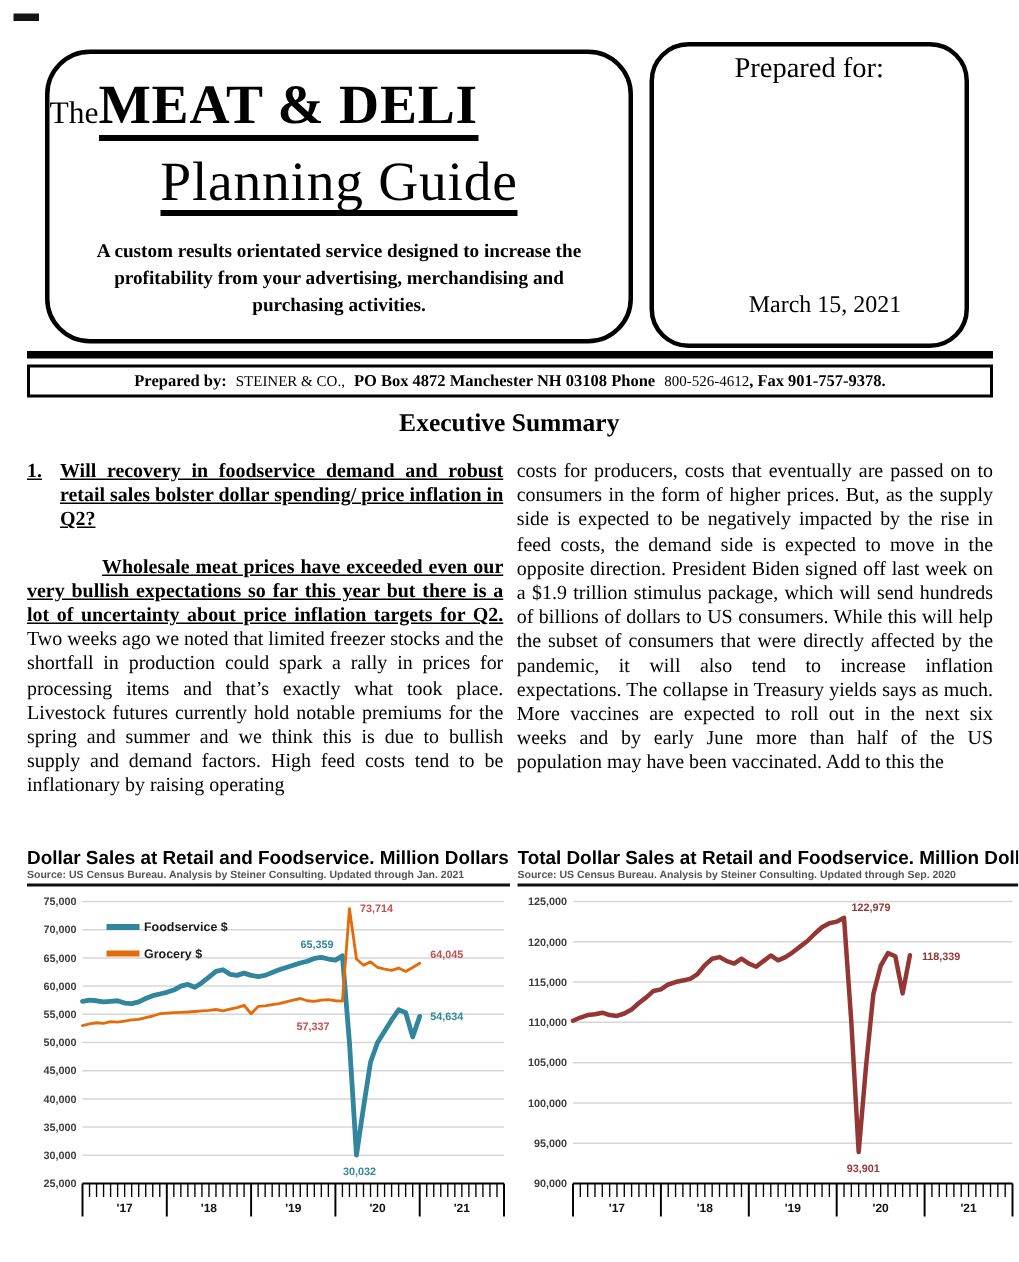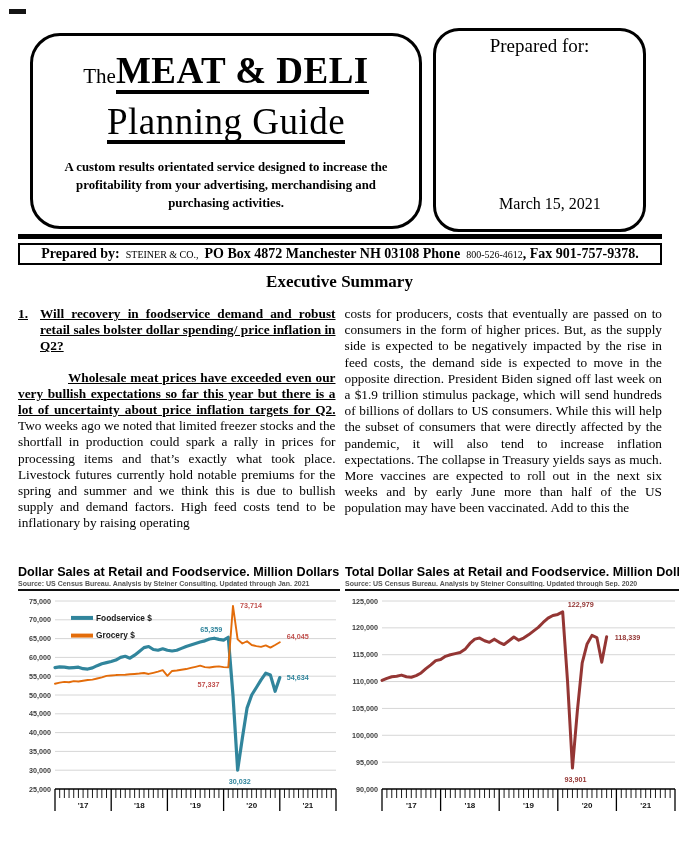--- a/index.html
+++ b/index.html
@@ -4,38 +4,38 @@
 <style>
   html,body{margin:0;padding:0;background:#fff;}
   .page{position:relative;width:679px;height:841px;background:#fff;overflow:hidden;
         font-family:"Liberation Serif", serif;color:#000;}
 
   .artifact-mark{position:absolute;left:9px;top:9px;width:17px;height:5px;background:#141414;}
 
   
   .masthead-box{position:absolute;left:30px;top:33px;width:392px;height:196px;
     border:3px solid #000;border-radius:30px;box-sizing:border-box;text-align:center;}
-  .title-line1{margin-top:16px;display:flex;justify-content:center;align-items:baseline;}
+  .title-line1{margin-top:16px;display:flex;justify-content:flex-start;align-items:baseline;}
   .title-the{font-size:21px;}
   .title-main{font-size:37px;font-weight:bold;border-bottom:4px solid #000;line-height:1.02;letter-spacing:.5px;}
   .title-line2{margin-top:9px;display:flex;justify-content:center;}
   .title-sub{font-size:37px;font-weight:normal;border-bottom:4px solid #000;line-height:1.02;letter-spacing:.5px;}
   .tagline{margin:15px 30px 0 30px;font-size:12.8px;font-weight:bold;line-height:1.4;}
 
   .prepared-box{position:absolute;left:433px;top:28px;width:213px;height:204px;
     border:3px solid #000;border-radius:26px;box-sizing:border-box;text-align:center;}
   .prepared-for{margin-top:4px;font-size:19px;}
   .prepared-date{position:absolute;bottom:16px;left:0;right:0;font-size:16px;font-weight:normal;padding-left:21px;}
 
   .black-bar{position:absolute;left:18px;top:234px;width:644px;height:5px;background:#000;}
 
   .prepared-by-box{position:absolute;left:18px;top:243px;width:644px;height:22px;
     border:2px solid #000;box-sizing:border-box;display:flex;align-items:center;justify-content:center;
     white-space:nowrap;}
-  .pb-small{font-size:14px;font-weight:bold;}
+  .pb-small{font-size:11px;font-weight:bold;}
   .pb-big{font-size:10px;}
   .pb-sp{width:6px;display:inline-block;}
 
   .section-title{position:absolute;top:272px;left:0;width:100%;text-align:center;
     font-size:17px;font-weight:bold;}
 
   
   .columns{position:absolute;top:306px;left:18px;width:644px;display:flex;gap:9px;}
   .col{flex:1;font-size:13.3px;line-height:16.2px;text-align:justify;}
   .article-heading{display:flex;font-weight:bold;}

